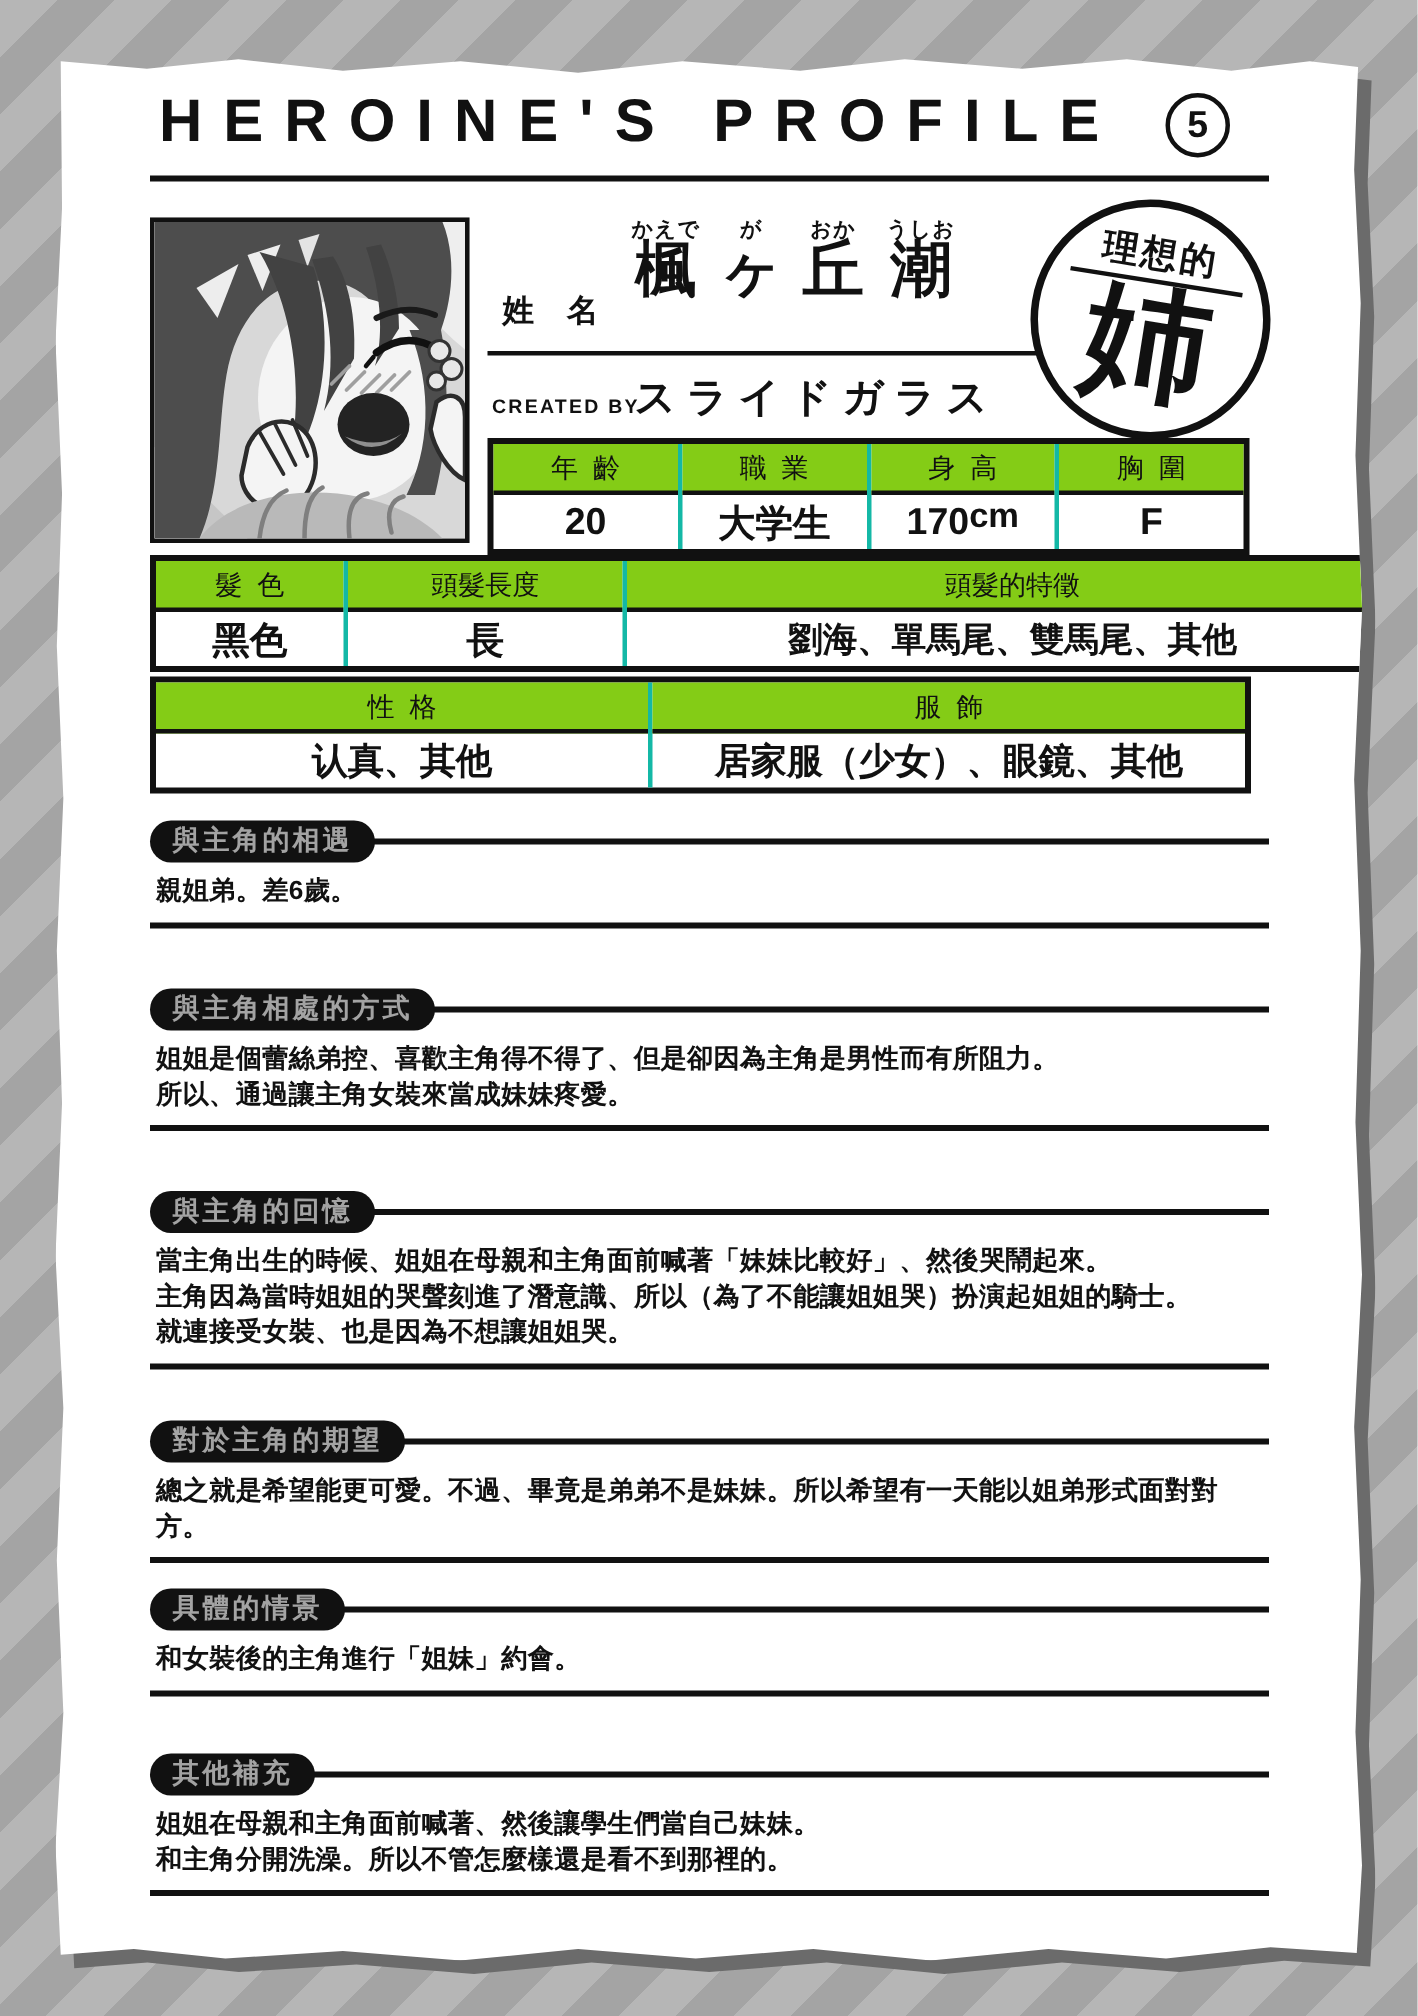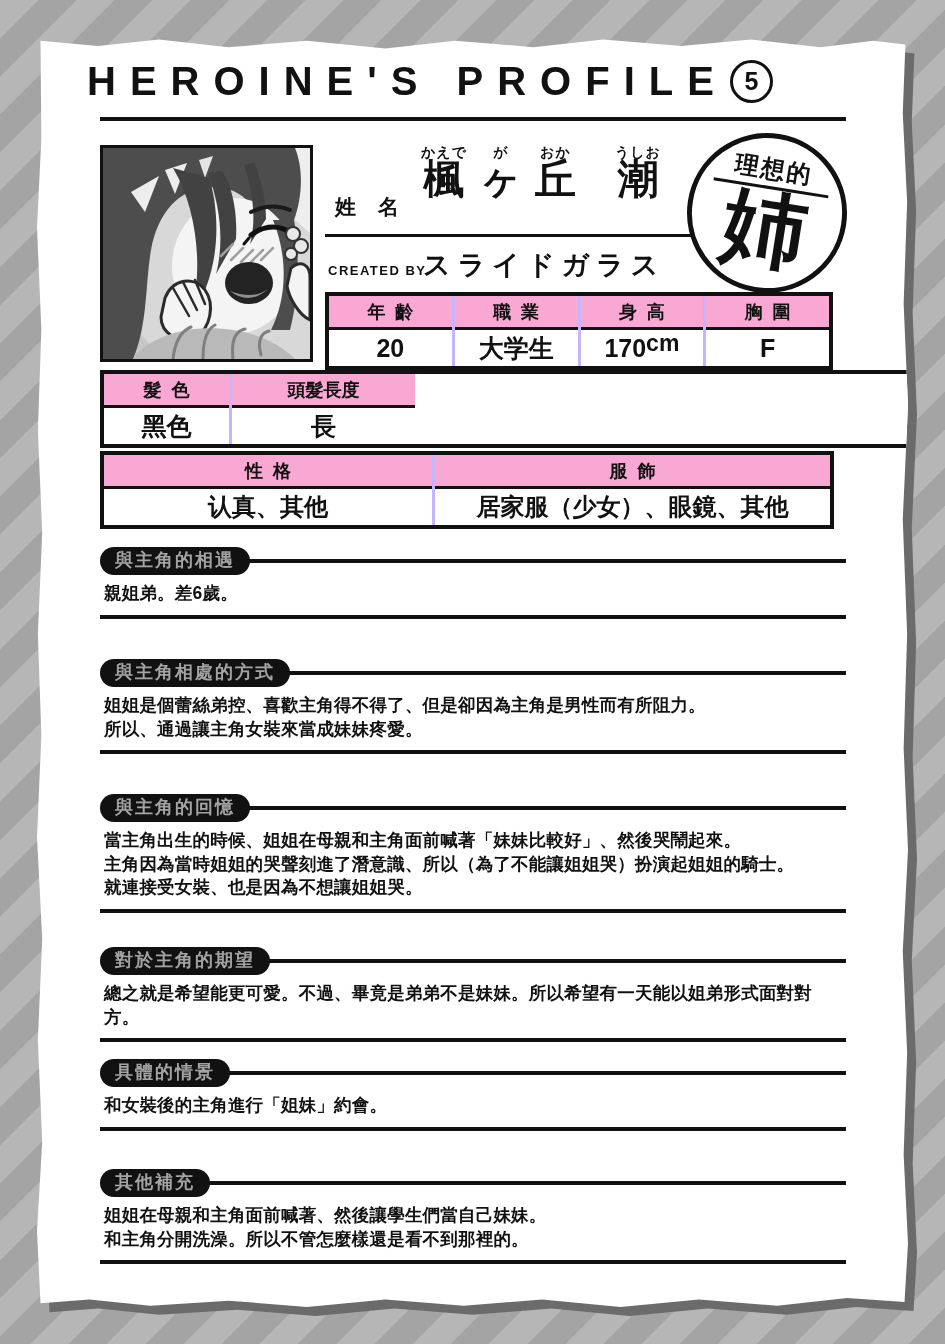--- a/index.html
+++ b/index.html
@@ -9,50 +9,50 @@
     font-family:"Liberation Sans","DejaVu Sans",sans-serif;color:#111;
   }
   .torn{
     clip-path:polygon(0.4% 0.3%,7% 0.7%,14% 0.2%,22% 0.8%,31% 0.3%,40% 0.9%,48% 0.3%,57% 0.8%,65% 0.2%,74% 0.7%,82% 0.2%,90% 0.8%,96% 0.3%,99.7% 0.6%,99.4% 6%,99.9% 13%,99.5% 21%,100% 29%,99.4% 38%,99.9% 47%,99.5% 56%,100% 64%,99.4% 72%,99.9% 80%,99.5% 88%,100% 95%,99.6% 99.6%,93% 99.3%,85% 99.9%,76% 99.4%,67% 100%,58% 99.4%,49% 99.9%,40% 99.4%,31% 100%,22% 99.5%,13% 99.9%,6% 99.4%,0.4% 99.7%,0% 94%,0.6% 87%,0.1% 79%,0.6% 71%,0% 63%,0.5% 55%,0.1% 47%,0.6% 39%,0.1% 31%,0.5% 23%,0% 15%,0.5% 8%);
   }
   .paper-shadow{position:absolute;left:46px;top:46px;width:871px;height:1270px;background:#6b6b6b;}
   .paper{position:absolute;left:37px;top:37px;width:871px;height:1270px;background:#ffffff;}
   .abs{position:absolute;}
 
   
-  .title{left:50px;top:22px;width:746px;display:flex;align-items:flex-start;}
+  .title{left:69px;top:22px;width:746px;display:flex;align-items:flex-end;gap:28px;}
   .title-text{font-size:40px;font-weight:bold;letter-spacing:14px;white-space:nowrap;}
   .title-num{width:37px;height:37px;border:3px solid #111;border-radius:50%;display:flex;align-items:center;justify-content:center;font-size:25px;font-weight:bold;margin-left:2px;flex:0 0 auto;transform:translateY(1px);}
   .title-rule{left:63px;top:80px;width:746px;height:4px;background:#111;}
 
   
   .portrait{left:63px;top:108px;width:213px;height:217px;border:3px solid #111;box-sizing:border-box;background:#d8d8d8;}
   .portrait svg{display:block;width:100%;height:100%;}
 
   
   .name-label{left:298px;top:156px;font-size:21px;font-weight:bold;letter-spacing:22px;white-space:nowrap;}
   .name-ruby{left:384px;top:108px;white-space:nowrap;font-weight:bold;}
   .name-ruby ruby{font-size:41px;margin-right:13px;}
   .name-ruby ruby rt{font-size:14px;font-weight:bold;letter-spacing:1px;text-align:center;}
-  .name-ruby ruby.given{margin-left:26px;margin-right:0;}
+  .name-ruby ruby.given{margin-left:2px;margin-right:0;}
   .name-rule{left:288px;top:197px;width:374px;height:3px;background:#111;}
   .created-label{left:291px;top:226px;font-size:13px;font-weight:bold;letter-spacing:1.5px;}
   .created-value{left:386px;top:210px;font-size:27px;font-weight:bold;letter-spacing:7px;white-space:nowrap;}
 
   
   .stamp{left:650px;top:96px;width:150px;height:150px;border:5px solid #111;border-radius:50%;background:#fff;transform:rotate(9deg);display:flex;flex-direction:column;align-items:center;z-index:3;}
   .stamp-tagline{margin-top:15px;font-size:24px;font-weight:bold;letter-spacing:2px;}
   .stamp-divider{width:116px;height:3px;background:#111;margin-top:1px;}
   .stamp-kanji{font-size:84px;font-weight:bold;line-height:0.98;margin-top:-1px;}
 
   
   .tbl{display:flex;border:4px solid #111;box-sizing:border-box;background:#fff;z-index:2;}
   .tbl .col{flex:1 1 0;display:flex;flex-direction:column;min-width:0;}
-  .tbl .col + .col{border-left:3px solid #c4b5fd;}
-  .tbl .th{background:#f9a8d4;border-bottom:3px solid #111;height:31px;display:flex;align-items:center;justify-content:center;font-size:18px;font-weight:bold;white-space:nowrap;}
+  .tbl .col + .col{border-left:3px solid #14b8a6;}
+  .tbl .th{background:#84cc16;border-bottom:3px solid #111;height:31px;display:flex;align-items:center;justify-content:center;font-size:18px;font-weight:normal;white-space:nowrap;}
   .tbl .td{flex:1;display:flex;align-items:center;justify-content:center;font-size:25px;font-weight:bold;white-space:nowrap;}
   .sp{letter-spacing:0.55em;padding-left:0.55em;}
   .unit{font-size:23px;font-weight:bold;align-self:flex-end;margin-bottom:9px;}
   .stats{left:288px;top:255px;width:508px;height:78px;}
   .hairtbl{left:63px;top:333px;width:836px;height:78px;}
   .hairtbl .col-a{flex:0 0 125px;}
   .hairtbl .col-b{flex:0 0 183px;}
   .hairtbl .td-feat{font-size:23px;}
   .traits{left:63px;top:414px;width:734px;height:78px;}
   .traits .col-a{flex:0 0 328px;text-align:center;}
@@ -173,20 +173,26 @@
           <span class="sp">髮色</span>
         </div>
       <div class="td">黑色</div>
     </div>
     <div class="col col-b">
       <div class="th">
           <span>頭髮長度</span>
         </div>
       <div class="td">長</div>
     </div>
+    <div class="col">
+      <div class="th">
+          <span>頭髮的特徵</span>
+        </div>
+      <div class="td td-feat">劉海、單馬尾、雙馬尾、其他</div>
+    </div>
   </div>
 
   <div class="abs tbl traits">
     <div class="col col-a">
       <div class="th">
           <span class="sp">性格</span>
         </div>
       <div class="td">认真、其他</div>
     </div>
     <div class="col">

